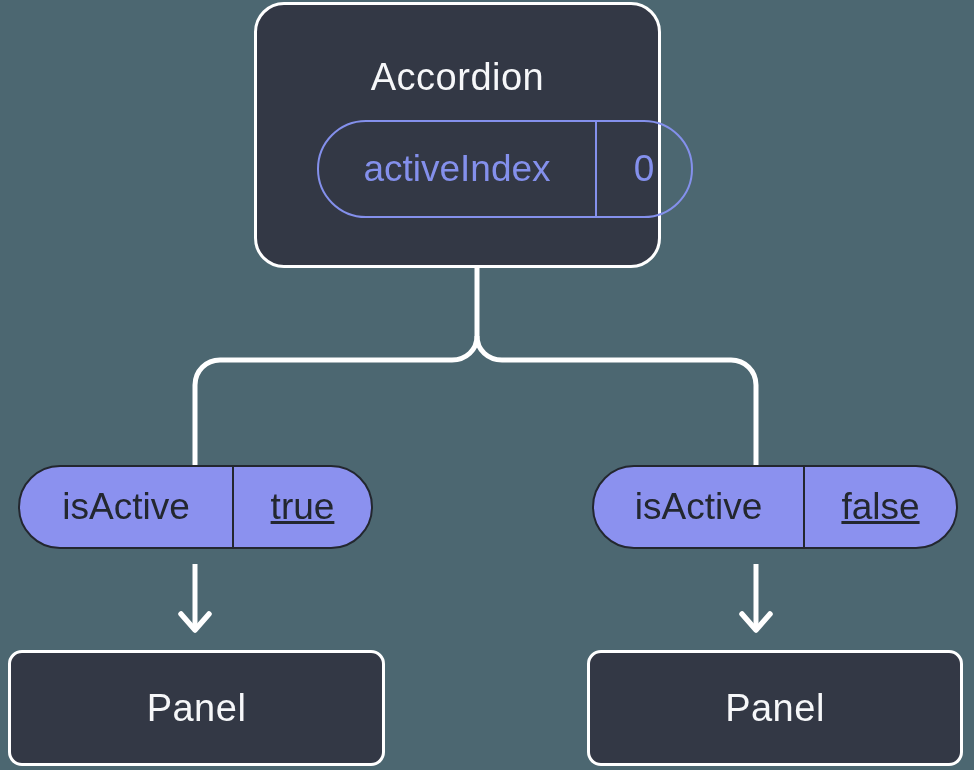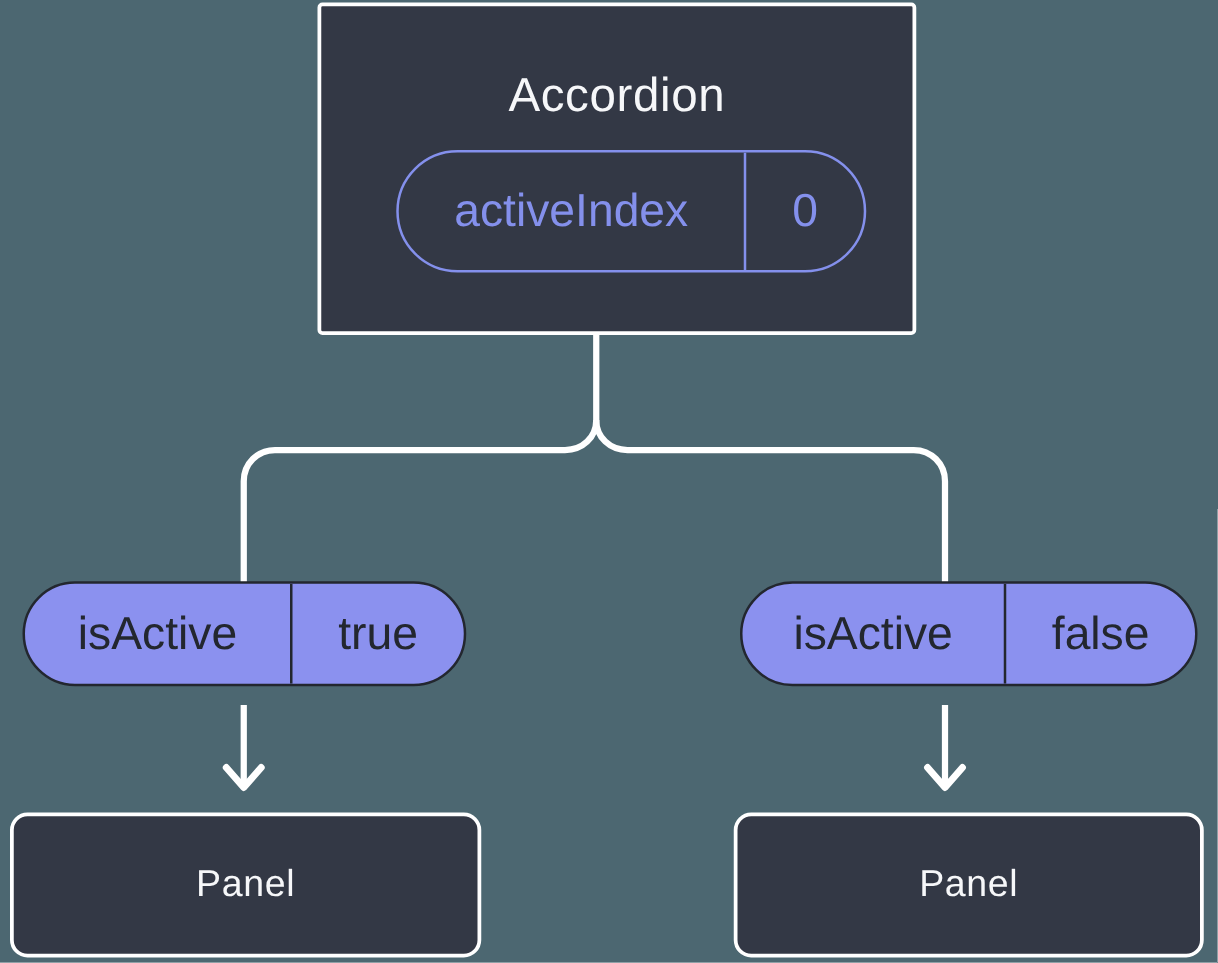--- a/index.html
+++ b/index.html
@@ -34,40 +34,40 @@
   
   .node {
     position: absolute;
     box-sizing: border-box;
     background: var(--node-fill, #333845);
     border: 3px solid var(--node-border, #FFFFFF);
     color: var(--node-text, #F6F7F9);
   }
   .node.root {
     left: 254px; top: 2px;
-    width: 479px; height: 266px;
-    border-radius: 4px;
+    width: 407px; height: 266px;
+    border-radius: 30px;
   }
   .root-title {
     position: absolute;
     left: 0; right: 0;
     top: 52px;
     text-align: center;
     font-size: 38px;
     line-height: 40px;
     letter-spacing: 0.5px;
   }
   .node.panel {
     top: 650px;
     height: 116px;
     border-radius: 14px;
     display: flex;
     align-items: center;
     justify-content: center;
-    font-size: 30px;
+    font-size: 38px;
     letter-spacing: 0.5px;
   }
   .node.panel.left  { left: 8px;   width: 377px; }
   .node.panel.right { left: 587px; width: 376px; }
 
   
   .pill {
     box-sizing: border-box;
     display: flex;
     align-items: stretch;
@@ -105,21 +105,21 @@
     border-radius: 50px;
     color: var(--pill-text, #23272F);
   }
   .pill.pill-solid .key {
     border-right: 2px solid var(--pill-border, #23272F);
   }
   .pill.pill-solid.left  { left: 18px;  width: 355px; }
   .pill.pill-solid.left .key  { width: 212px; }
   .pill.pill-solid.right { left: 592px; width: 366px; }
   .pill.pill-solid.right .key { width: 209px; }
-  .pill.pill-solid .val { flex: 1; }
+  .pill.pill-solid .val { flex: 1; text-decoration: underline; }
 </style>
 </head>
 <body>
 
 <div class="stage">
 
   <svg class="wires" viewBox="0 0 974 770" aria-hidden="true">
     <path class="wire" d="M477 265 V336"></path>
     <path class="wire" d="M477 336 C477 350 466 360 452 360 H220 C206 360 195 371 195 385 V466"></path>
     <path class="wire" d="M477 336 C477 350 488 360 502 360 H731 C745 360 756 371 756 385 V466"></path>

